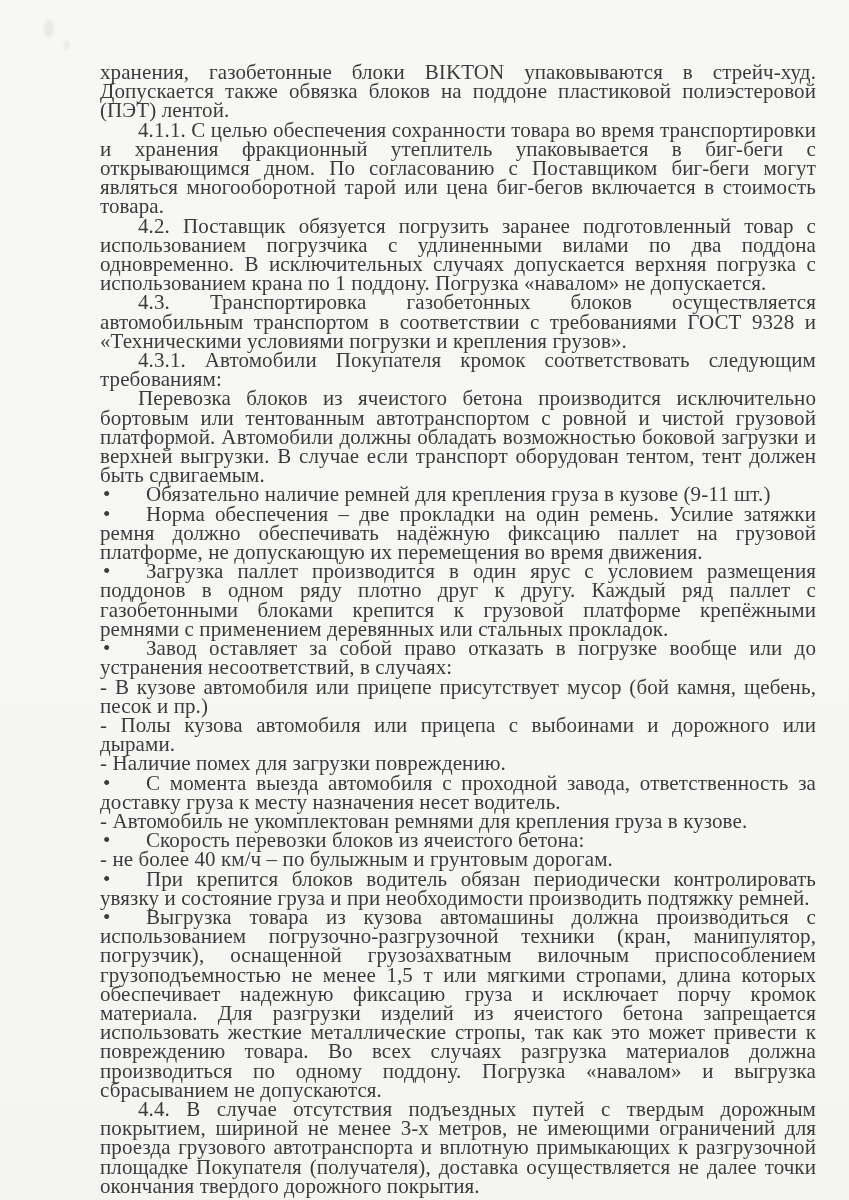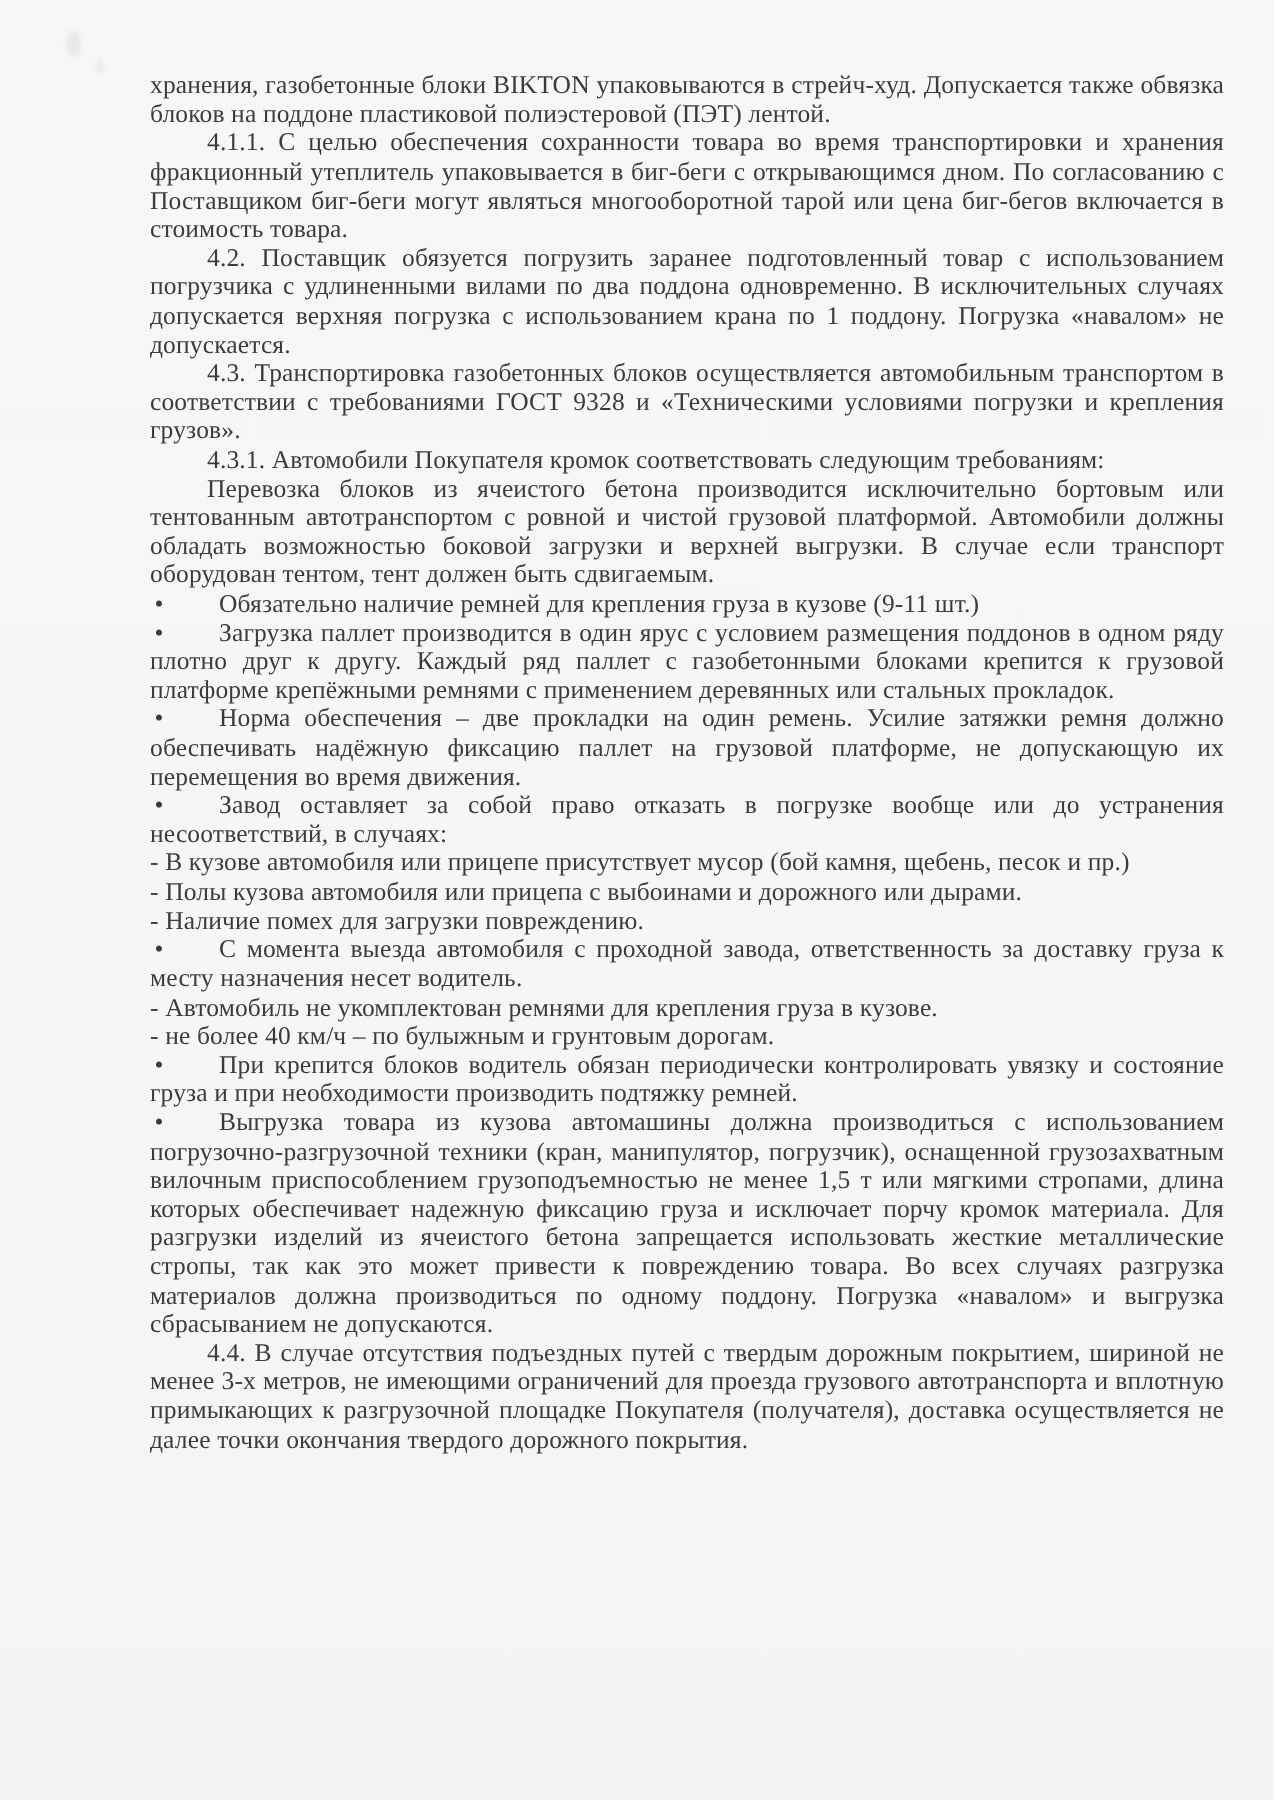--- a/index.html
+++ b/index.html
@@ -23,24 +23,24 @@
     position: absolute;
     border-radius: 50%;
     background: rgba(60,60,60,0.07);
     filter: blur(1.5px);
   }
   .smudge.s1 { left: 44px; top: 20px; width: 10px; height: 18px; }
   .smudge.s2 { left: 64px; top: 40px; width: 5px; height: 10px; }
   .content {
     position: absolute;
     left: 100px;
-    top: 47px;
+    top: 63px;
     width: 716px;
     color: #3b3b3b;
-    font-size: 17px;
+    font-size: 21px;
     line-height: 19.2px;
     text-align: justify;
     letter-spacing: 0.1px;
   }
   .content p {
     margin: 0;
     padding: 0;
   }
   .indent { text-indent: 38px; }
   .bullet-marker {
@@ -65,33 +65,34 @@
     <p class="indent">4.2. Поставщик обязуется погрузить заранее подготовленный товар с использованием погрузчика с удлиненными вилами по два поддона одновременно. В исключительных случаях допускается верхняя погрузка с использованием крана по 1 поддону. Погрузка «навалом» не допускается.</p>
 
     <p class="indent">4.3. Транспортировка газобетонных блоков осуществляется автомобильным транспортом в соответствии с требованиями ГОСТ 9328 и «Техническими условиями погрузки и крепления грузов».</p>
 
     <p class="indent">4.3.1. Автомобили Покупателя кромок соответствовать следующим требованиям:</p>
 
     <p class="indent">Перевозка блоков из ячеистого бетона производится исключительно бортовым или тентованным автотранспортом с ровной и чистой грузовой платформой. Автомобили должны обладать возможностью боковой загрузки и верхней выгрузки. В случае если транспорт оборудован тентом, тент должен быть сдвигаемым.</p>
 
     <p><span class="bullet-marker">•</span><span>Обязательно наличие ремней для крепления груза в кузове (9-11 шт.)</span></p>
 
+    <p><span class="bullet-marker">•</span><span>Норма обеспечения – две прокладки на один ремень. Усилие затяжки ремня должно обеспечивать надёжную фиксацию паллет на грузовой платформе, не допускающую их перемещения во время движения.</span></p>
+
     <p><span class="bullet-marker">•</span><span>Загрузка паллет производится в один ярус с условием размещения поддонов в одном ряду плотно друг к другу. Каждый ряд паллет с газобетонными блоками крепится к грузовой платформе крепёжными ремнями с применением деревянных или стальных прокладок.</span></p>
-
-    <p><span class="bullet-marker">•</span><span>Норма обеспечения – две прокладки на один ремень. Усилие затяжки ремня должно обеспечивать надёжную фиксацию паллет на грузовой платформе, не допускающую их перемещения во время движения.</span></p>
 
     <p><span class="bullet-marker">•</span><span>Завод оставляет за собой право отказать в погрузке вообще или до устранения несоответствий, в случаях:</span></p>
 
     <p>- В кузове автомобиля или прицепе присутствует мусор (бой камня, щебень, песок и пр.)</p>
     <p>- Полы кузова автомобиля или прицепа с выбоинами и дорожного или дырами.</p>
     <p>- Наличие помех для загрузки повреждению.</p>
     <p><span class="bullet-marker">•</span><span>С момента выезда автомобиля с проходной завода, ответственность за доставку груза к месту назначения несет водитель.</span></p>
 
     <p>- Автомобиль не укомплектован ремнями для крепления груза в кузове.</p>
 
+    <p><span class="bullet-marker">•</span><span>Скорость перевозки блоков из ячеистого бетона:</span></p>
 
     <p>- не более 40 км/ч – по булыжным и грунтовым дорогам.</p>
 
     <p><span class="bullet-marker">•</span><span>При крепится блоков водитель обязан периодически контролировать увязку и состояние груза и при необходимости производить подтяжку ремней.</span></p>
 
     <p><span class="bullet-marker">•</span><span>Выгрузка товара из кузова автомашины должна производиться с использованием погрузочно-разгрузочной техники (кран, манипулятор, погрузчик), оснащенной грузозахватным вилочным приспособлением грузоподъемностью не менее 1,5 т или мягкими стропами, длина которых обеспечивает надежную фиксацию груза и исключает порчу кромок материала. Для разгрузки изделий из ячеистого бетона запрещается использовать жесткие металлические стропы, так как это может привести к повреждению товара. Во всех случаях разгрузка материалов должна производиться по одному поддону. Погрузка «навалом» и выгрузка сбрасыванием не допускаются.</span></p>
 
     <p class="indent">4.4. В случае отсутствия подъездных путей с твердым дорожным покрытием, шириной не менее 3-х метров, не имеющими ограничений для проезда грузового автотранспорта и вплотную примыкающих к разгрузочной площадке Покупателя (получателя), доставка осуществляется не далее точки окончания твердого дорожного покрытия.</p>
 
   </div>

